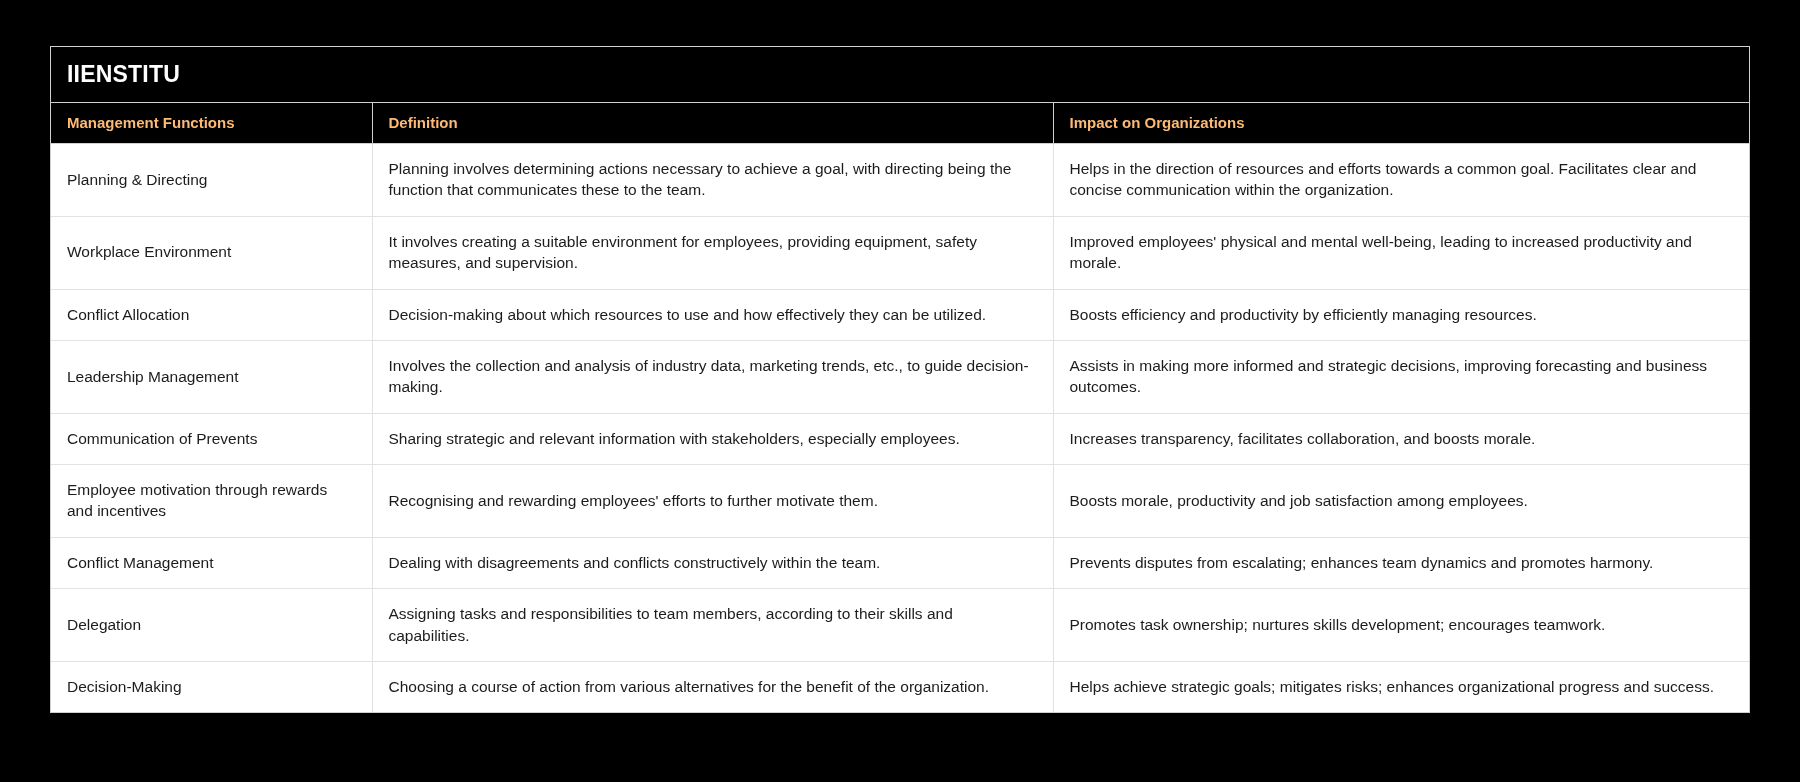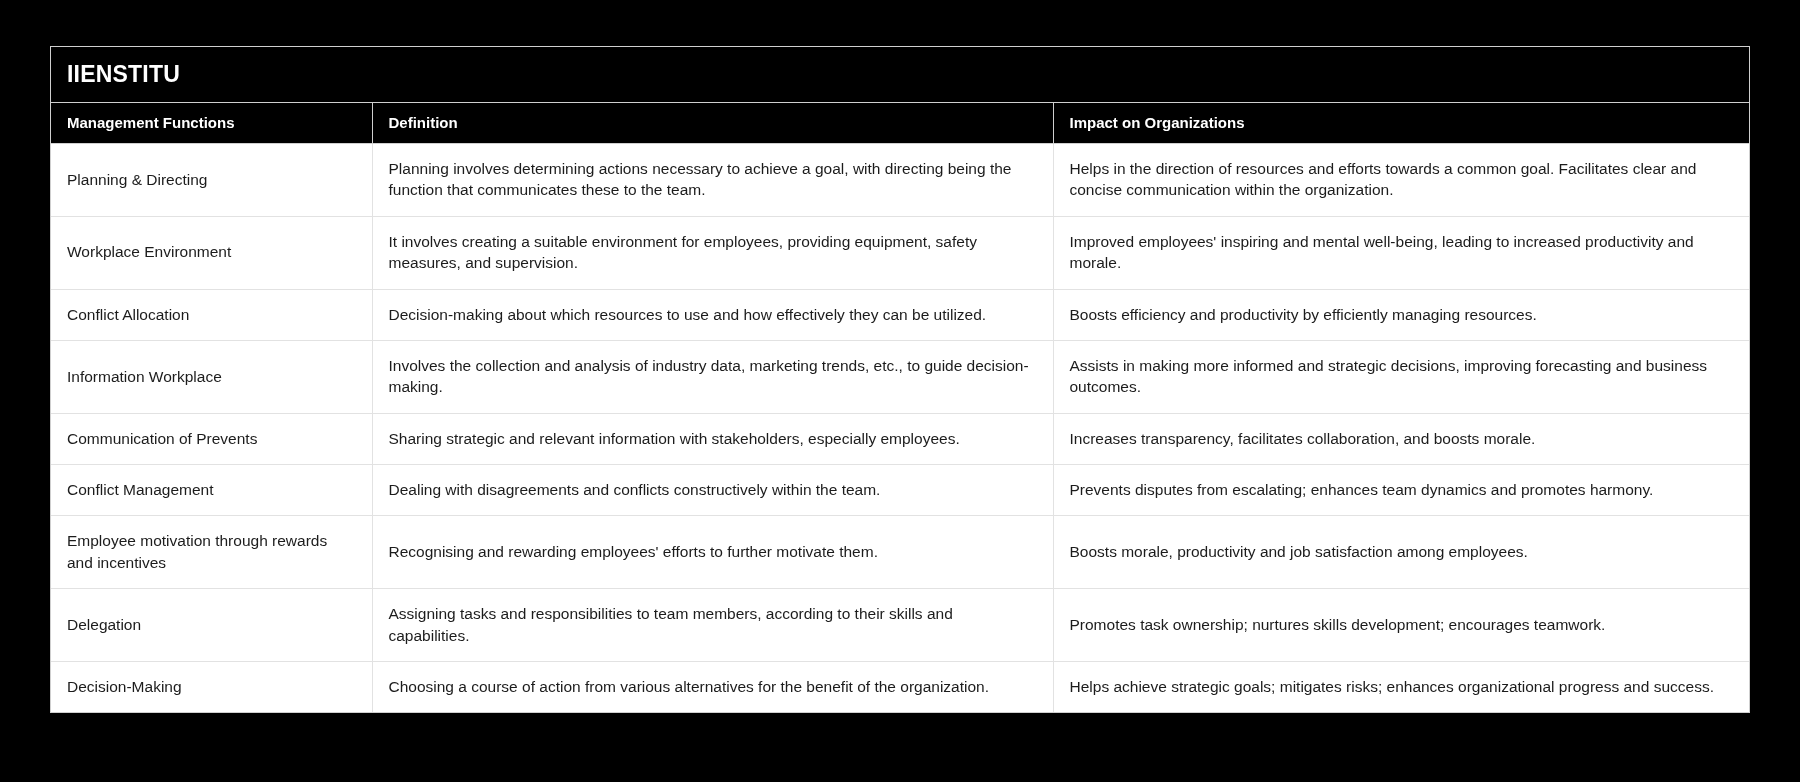--- a/index.html
+++ b/index.html
@@ -57,21 +57,21 @@
     border-collapse: collapse;
     width: 100%;
     table-layout: fixed;
   }
   table.grid col.c1 { width: 321px; }
   table.grid col.c2 { width: 681px; }
   table.grid col.c3 { width: 696px; }
 
   thead th {
     background: #000000;
-    color: #ffffff;
+    color: #fdba74;
     font-size: 15px;
     font-weight: bold;
     text-align: left;
     padding: 11px 16px 12px 16px;
     border-right: 1px solid #cfcfcf;
     border-bottom: 1px solid #cfcfcf;
     box-sizing: border-box;
     vertical-align: middle;
   }
   thead th:last-child { border-right: none; }
@@ -121,46 +121,46 @@
       </thead>
       <tbody id="table-body">
           <tr>
             <td class="col-function">Planning &amp; Directing</td>
             <td class="col-definition">Planning involves determining actions necessary to achieve a goal, with directing being the function that communicates these to the team.</td>
             <td class="col-impact">Helps in the direction of resources and efforts towards a common goal. Facilitates clear and concise communication within the organization.</td>
           </tr>
           <tr>
             <td class="col-function">Workplace Environment</td>
             <td class="col-definition">It involves creating a suitable environment for employees, providing equipment, safety measures, and supervision.</td>
-            <td class="col-impact">Improved employees' inspiring and mental well-being, leading to increased productivity and morale.</td>
+            <td class="col-impact">Improved employees' physical and mental well-being, leading to increased productivity and morale.</td>
           </tr>
           <tr>
             <td class="col-function">Conflict Allocation</td>
             <td class="col-definition">Decision-making about which resources to use and how effectively they can be utilized.</td>
             <td class="col-impact">Boosts efficiency and productivity by efficiently managing resources.</td>
           </tr>
           <tr>
-            <td class="col-function">Information Workplace</td>
+            <td class="col-function">Leadership Management</td>
             <td class="col-definition">Involves the collection and analysis of industry data, marketing trends, etc., to guide decision-making.</td>
             <td class="col-impact">Assists in making more informed and strategic decisions, improving forecasting and business outcomes.</td>
           </tr>
           <tr>
             <td class="col-function">Communication of Prevents</td>
             <td class="col-definition">Sharing strategic and relevant information with stakeholders, especially employees.</td>
             <td class="col-impact">Increases transparency, facilitates collaboration, and boosts morale.</td>
           </tr>
           <tr>
+            <td class="col-function">Employee motivation through rewards and incentives</td>
+            <td class="col-definition">Recognising and rewarding employees' efforts to further motivate them.</td>
+            <td class="col-impact">Boosts morale, productivity and job satisfaction among employees.</td>
+          </tr>
+          <tr>
             <td class="col-function">Conflict Management</td>
             <td class="col-definition">Dealing with disagreements and conflicts constructively within the team.</td>
             <td class="col-impact">Prevents disputes from escalating; enhances team dynamics and promotes harmony.</td>
-          </tr>
-          <tr>
-            <td class="col-function">Employee motivation through rewards and incentives</td>
-            <td class="col-definition">Recognising and rewarding employees' efforts to further motivate them.</td>
-            <td class="col-impact">Boosts morale, productivity and job satisfaction among employees.</td>
           </tr>
           <tr>
             <td class="col-function">Delegation</td>
             <td class="col-definition">Assigning tasks and responsibilities to team members, according to their skills and capabilities.</td>
             <td class="col-impact">Promotes task ownership; nurtures skills development; encourages teamwork.</td>
           </tr>
           <tr>
             <td class="col-function">Decision-Making</td>
             <td class="col-definition">Choosing a course of action from various alternatives for the benefit of the organization.</td>
             <td class="col-impact">Helps achieve strategic goals; mitigates risks; enhances organizational progress and success.</td>

